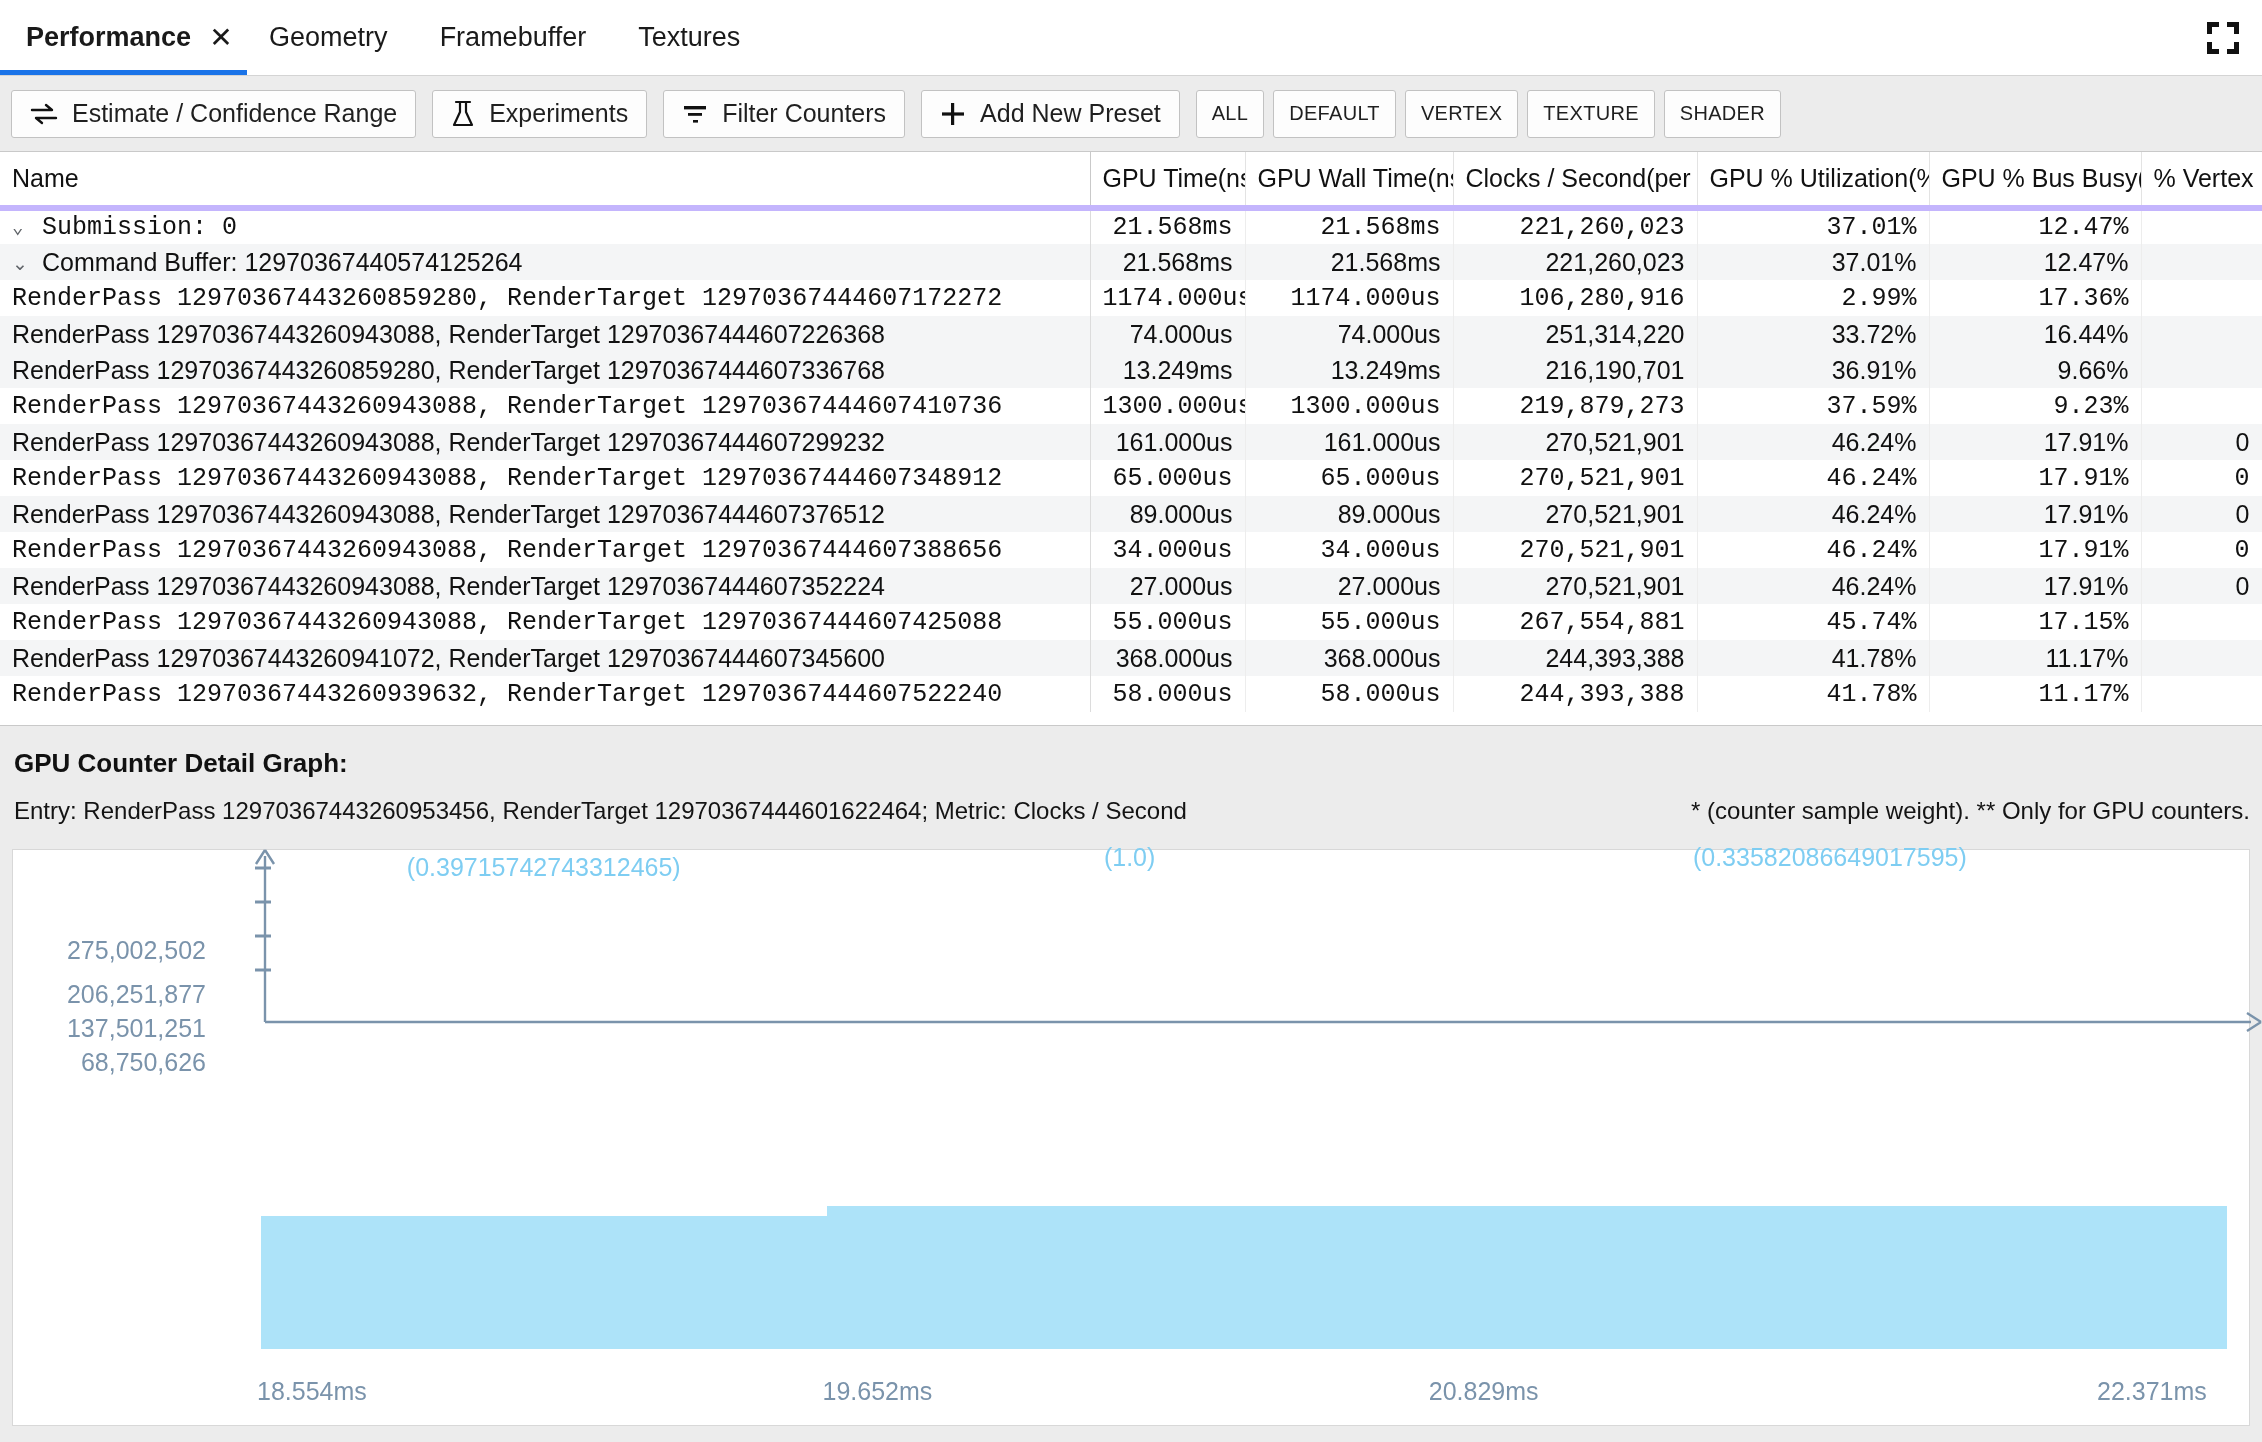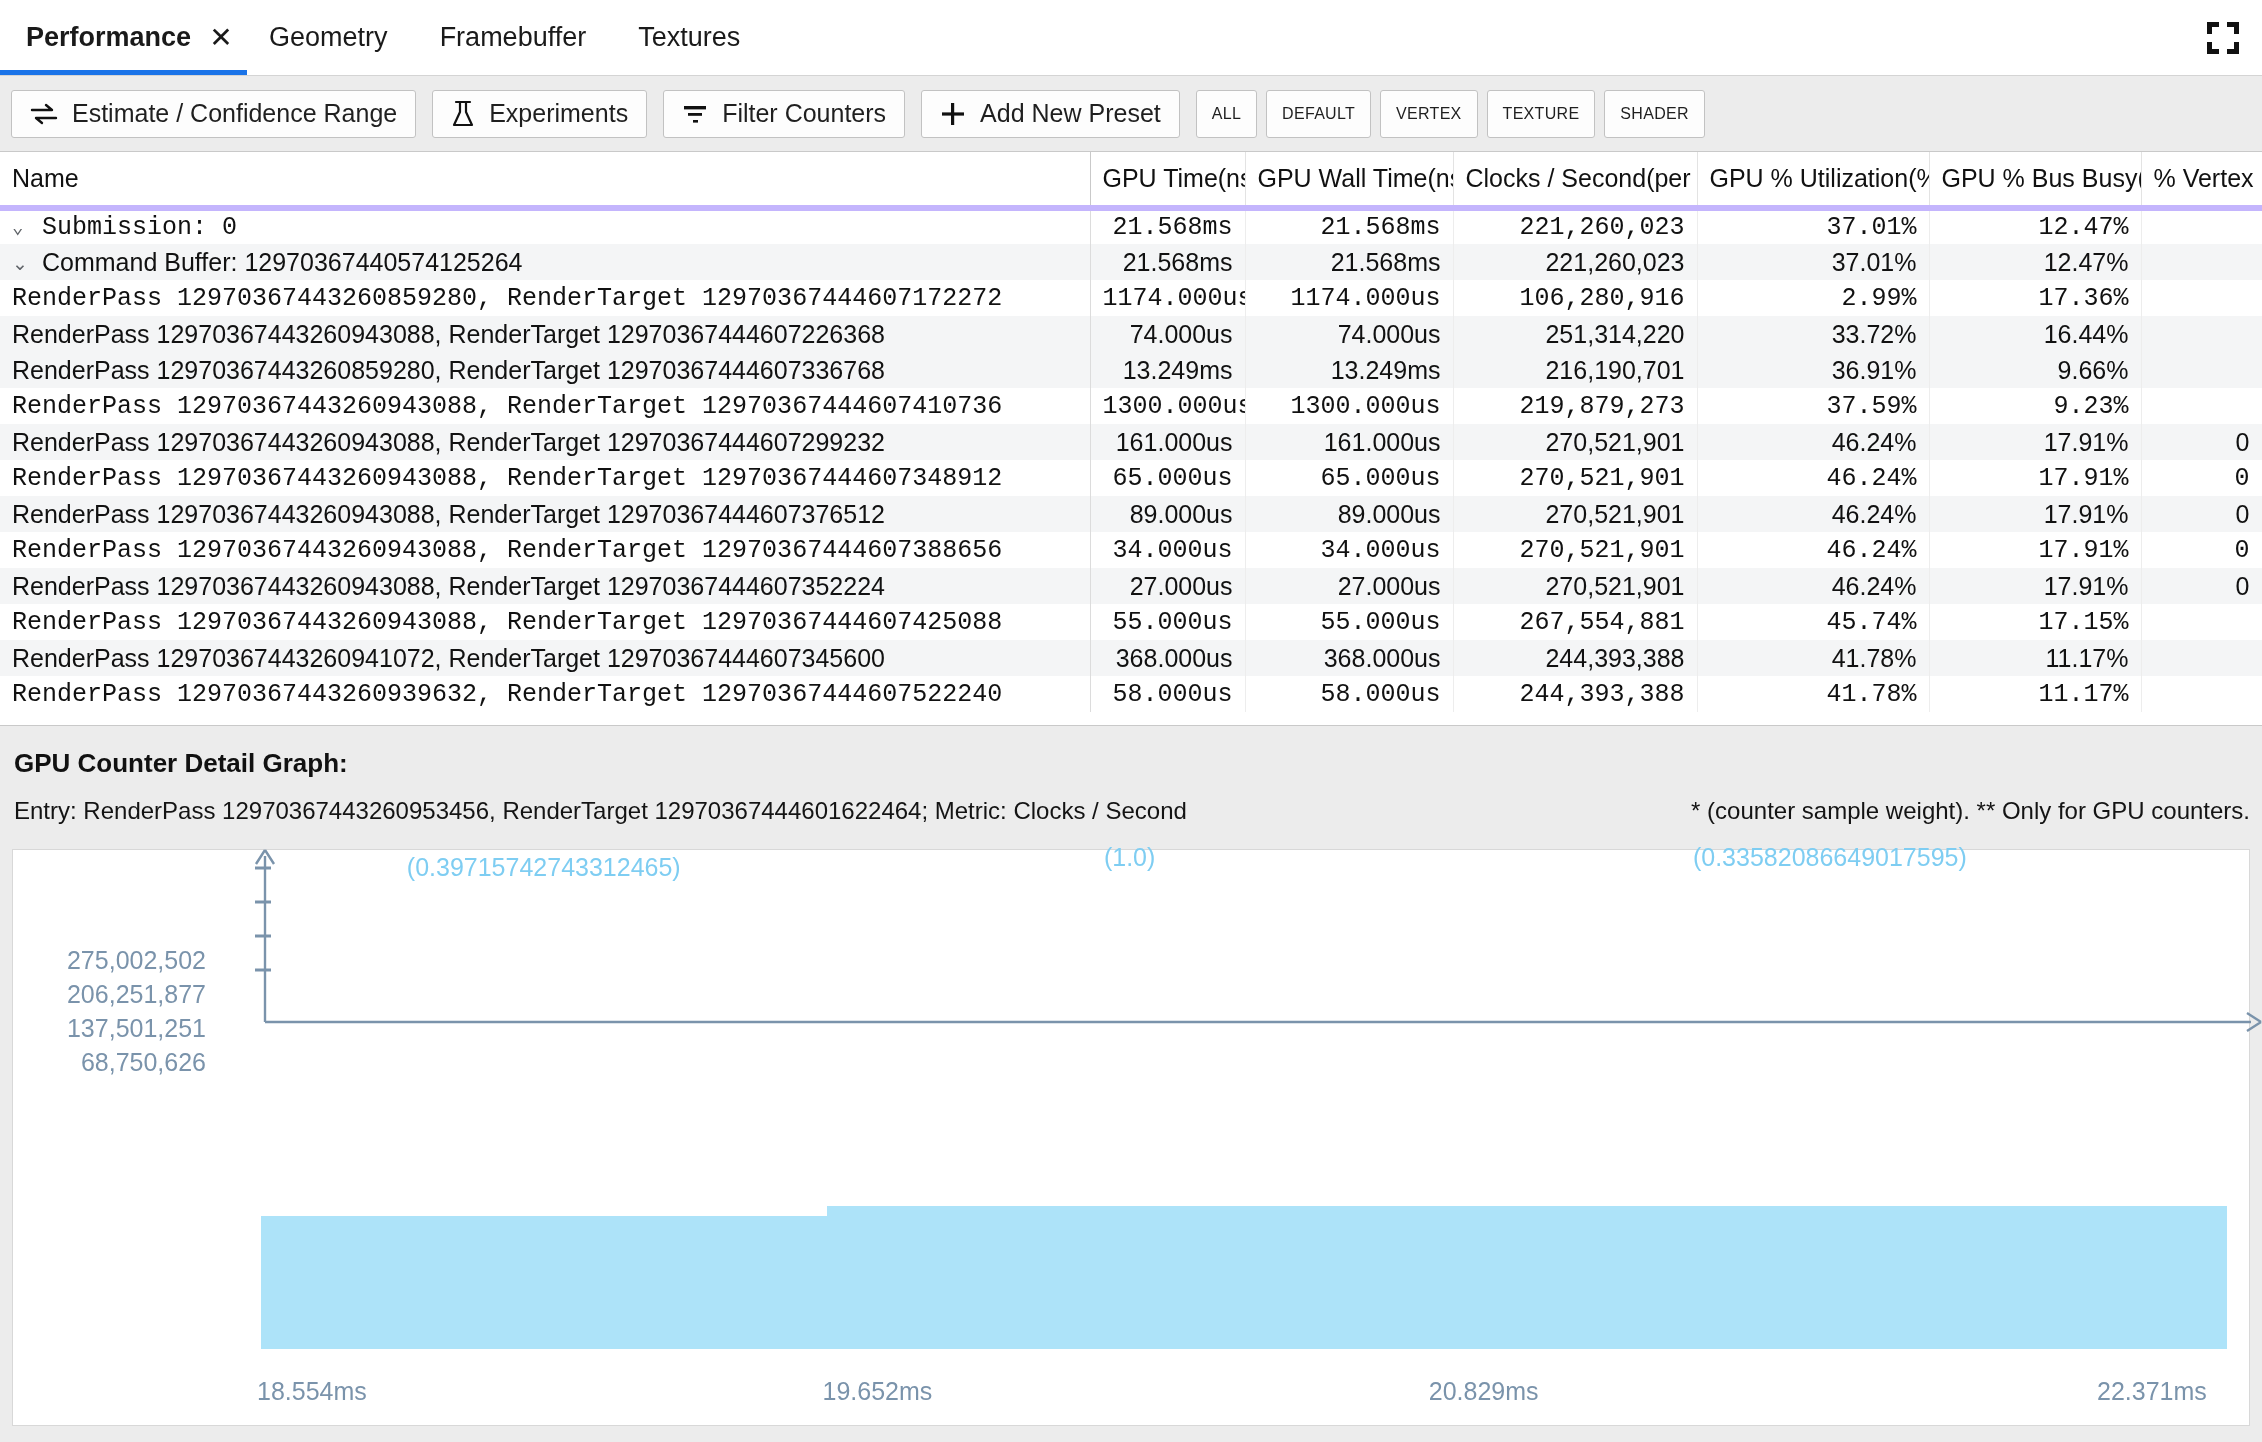--- a/index.html
+++ b/index.html
@@ -98,21 +98,21 @@
     display: inline-flex;
     align-items: center;
     gap: 14px;
     padding: 0 18px;
     font-size: 25px;
     color: #1f1f1f;
     margin-right: 16px;
     white-space: nowrap;
     cursor: default;
   }
-  .tbtn.preset { padding: 0 15px; margin-right: 9px; font-size: 16px; letter-spacing: 0.3px;}
+  .tbtn.preset { padding: 0 15px; margin-right: 9px; font-size: 20px; letter-spacing: 0.3px;}
   .tbtn svg { display: block; }
 
   
   .tablewrap {
     flex: 0 0 auto;
     height: 574px;
     overflow: hidden;
     border-bottom: 1px solid #c9c9c9;
     background: #ffffff;
     position: relative;
@@ -487,21 +487,21 @@
 
   <div class="graphpanel">
     <div class="gp-title">GPU Counter Detail Graph:</div>
     <div class="gp-sub">
       <span>Entry: RenderPass 12970367443260953456, RenderTarget 12970367444601622464; Metric: Clocks / Second</span>
       <span class="gp-note">* (counter sample weight). ** Only for GPU counters.</span>
     </div>
 
     <div class="chartbox">
       <div class="ylabels" id="ylabels">
-          <div class="ylab" style="top: 96px;">275,002,502</div>
+          <div class="ylab" style="top: 86px;">275,002,502</div>
           <div class="ylab" style="top: 130px;">206,251,877</div>
           <div class="ylab" style="top: 164px;">137,501,251</div>
           <div class="ylab" style="top: 198px;">68,750,626</div>
         </div>
       <div class="plot" id="plot">
         <svg class="axis-svg" id="axissvg" width="2006" height="178">
             <path d="M4 154 V-12" stroke="#7a93ab" stroke-width="2.4" fill="none"></path>
             <path d="M4 -18 l-9 14 M4 -18 l9 14" stroke="#7a93ab" stroke-width="2.4" fill="none"></path>
             <line x1="-6" y1="0" x2="10" y2="0" stroke="#7a93ab" stroke-width="3"></line>
             <line x1="-6" y1="34" x2="10" y2="34" stroke="#7a93ab" stroke-width="3"></line>

